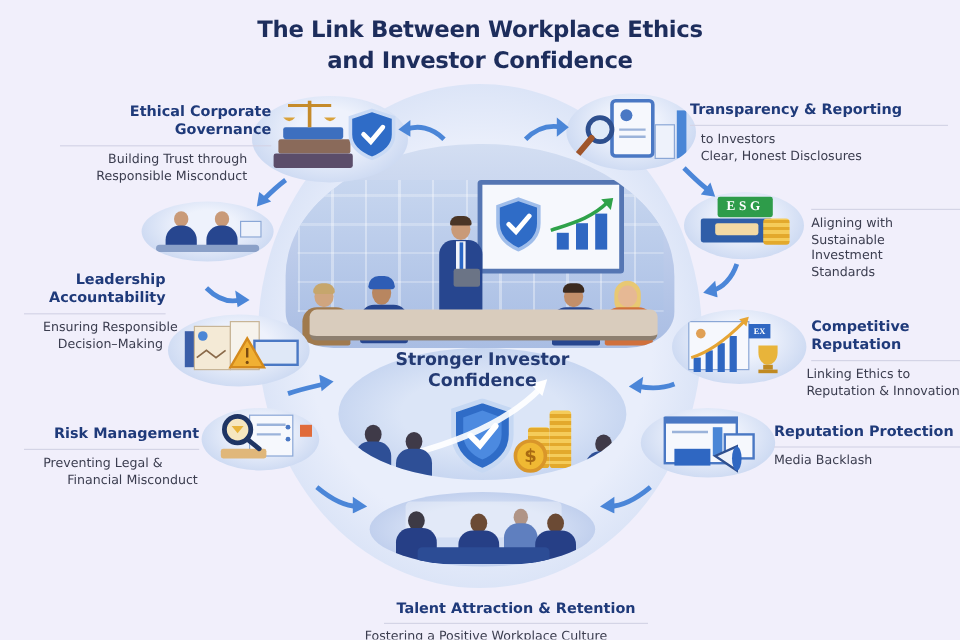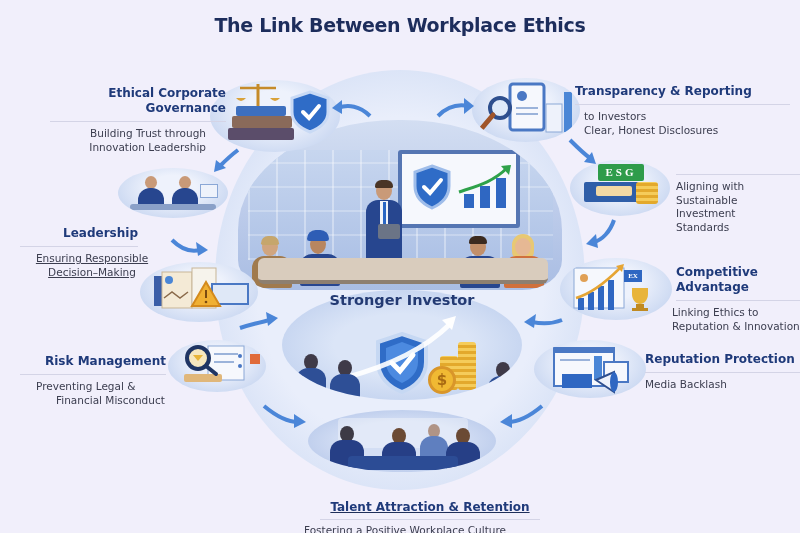--- a/index.html
+++ b/index.html
@@ -74,33 +74,34 @@
     overflow: hidden;
     font-family: Liberation Serif, serif;
   }
 
   
   .tb { position: absolute; }
   .tb .h { color: #1f3a7a; font-size: 12px; line-height: 15px; font-weight: bold; }
   .tb .rule { height: 1px; background: #d4d4e6; margin: 5px 0 5px 0; }
   .tb .d { color: #3b3d4f; font-size: 10.5px; line-height: 13.5px; }
   .right { text-align: right; }
-  .center { text-align: center; text-decoration: underline; }
+  .center { text-align: center; }
 
   
   .arrow { position: absolute; }
   svg { display: block; }
 </style>
 </head>
 <body>
 
 <div class="canvas">
 
   <div class="title">
     <span>The Link Between Workplace Ethics</span>
+    <span>and Investor Confidence</span>
   </div>
 
   <div class="ring"></div>
 
   <div class="scene">
     <div class="window-grid"></div>
     <div class="screen">
       <svg width="40" height="46" style="position:absolute;left:10px;top:10px" viewBox="0 0 40 46">
         <path d="M20 2 L37 8 V22 C37 33 29 40 20 44 C11 40 3 33 3 22 V8 Z" fill="#2f6cc7" stroke="#9fbdea" stroke-width="3"></path>
         <path d="M12 23 L18 29 L29 16" fill="none" stroke="#fff" stroke-width="4" stroke-linecap="round"></path>
@@ -170,20 +171,21 @@
       <div class="head" style="left:8px;top:0;width:14px;height:16px;background:#3f3a48"></div>
       <div class="body" style="left:0;top:14px;width:30px;height:26px;background:#2e4f96"></div>
     </div>
     <div class="person" style="left:206px;top:72px">
       <div class="head" style="left:8px;top:0;width:14px;height:16px;background:#3f3a48"></div>
       <div class="body" style="left:0;top:14px;width:30px;height:26px;background:#2e4f96"></div>
     </div>
   </div>
   <div class="center-label">
     <div>Stronger Investor</div>
+    <div>Confidence</div>
   </div>
 
   <div class="bottom-oval">
     <div style="position:absolute;left:30px;top:8px;width:130px;height:30px;background:rgba(255,255,255,0.35);border-radius:4px"></div>
     <div class="person" style="left:22px;top:16px">
       <div class="head" style="left:10px;top:0;width:14px;height:16px;background:#3d3a45"></div>
       <div class="body" style="left:0;top:14px;width:34px;height:28px;background:#263f86"></div>
     </div>
     <div class="person" style="left:74px;top:18px">
       <div class="head" style="left:10px;top:0;width:14px;height:16px;background:#6b4a34"></div>
@@ -308,21 +310,21 @@
   </div>
 
   <div class="tb right" style="left:20px;top:86px;width:206px">
     <div class="h">
       <div>Ethical Corporate</div>
       <div>Governance</div>
     </div>
     <div class="rule" style="margin-left:30px"></div>
     <div class="d" style="padding-right:20px">
       <div>Building Trust through</div>
-      <div>Innovation Leadership</div>
+      <div>Responsible Misconduct</div>
     </div>
   </div>
 
   <div class="tb" style="left:575px;top:84px;width:215px">
     <div class="h">Transparency &amp; Reporting</div>
     <div class="rule"></div>
     <div class="d" style="padding-left:9px">
       <div>to Investors</div>
       <div>Clear, Honest Disclosures</div>
     </div>
@@ -333,32 +335,33 @@
     <div class="d">
       <div>Aligning with</div>
       <div>Sustainable Investment</div>
       <div>Standards</div>
     </div>
   </div>
 
   <div class="tb right" style="left:20px;top:226px;width:118px">
     <div class="h">
       <div>Leadership</div>
+      <div>Accountability</div>
     </div>
     <div class="rule" style="margin-left:0"></div>
     <div class="d center" style="margin-left:8px;width:128px">
       <div>Ensuring Responsible</div>
       <div>Decision–Making</div>
     </div>
   </div>
 
   <div class="tb" style="left:676px;top:265px;width:124px">
     <div class="h">
       <div>Competitive</div>
-      <div>Advantage</div>
+      <div>Reputation</div>
     </div>
     <div class="rule"></div>
     <div class="d" style="margin-left:-4px">
       <div>Linking Ethics to</div>
       <div>Reputation &amp; Innovation</div>
     </div>
   </div>
 
   <div class="tb right" style="left:20px;top:354px;width:146px">
     <div class="h">Risk Management</div>

